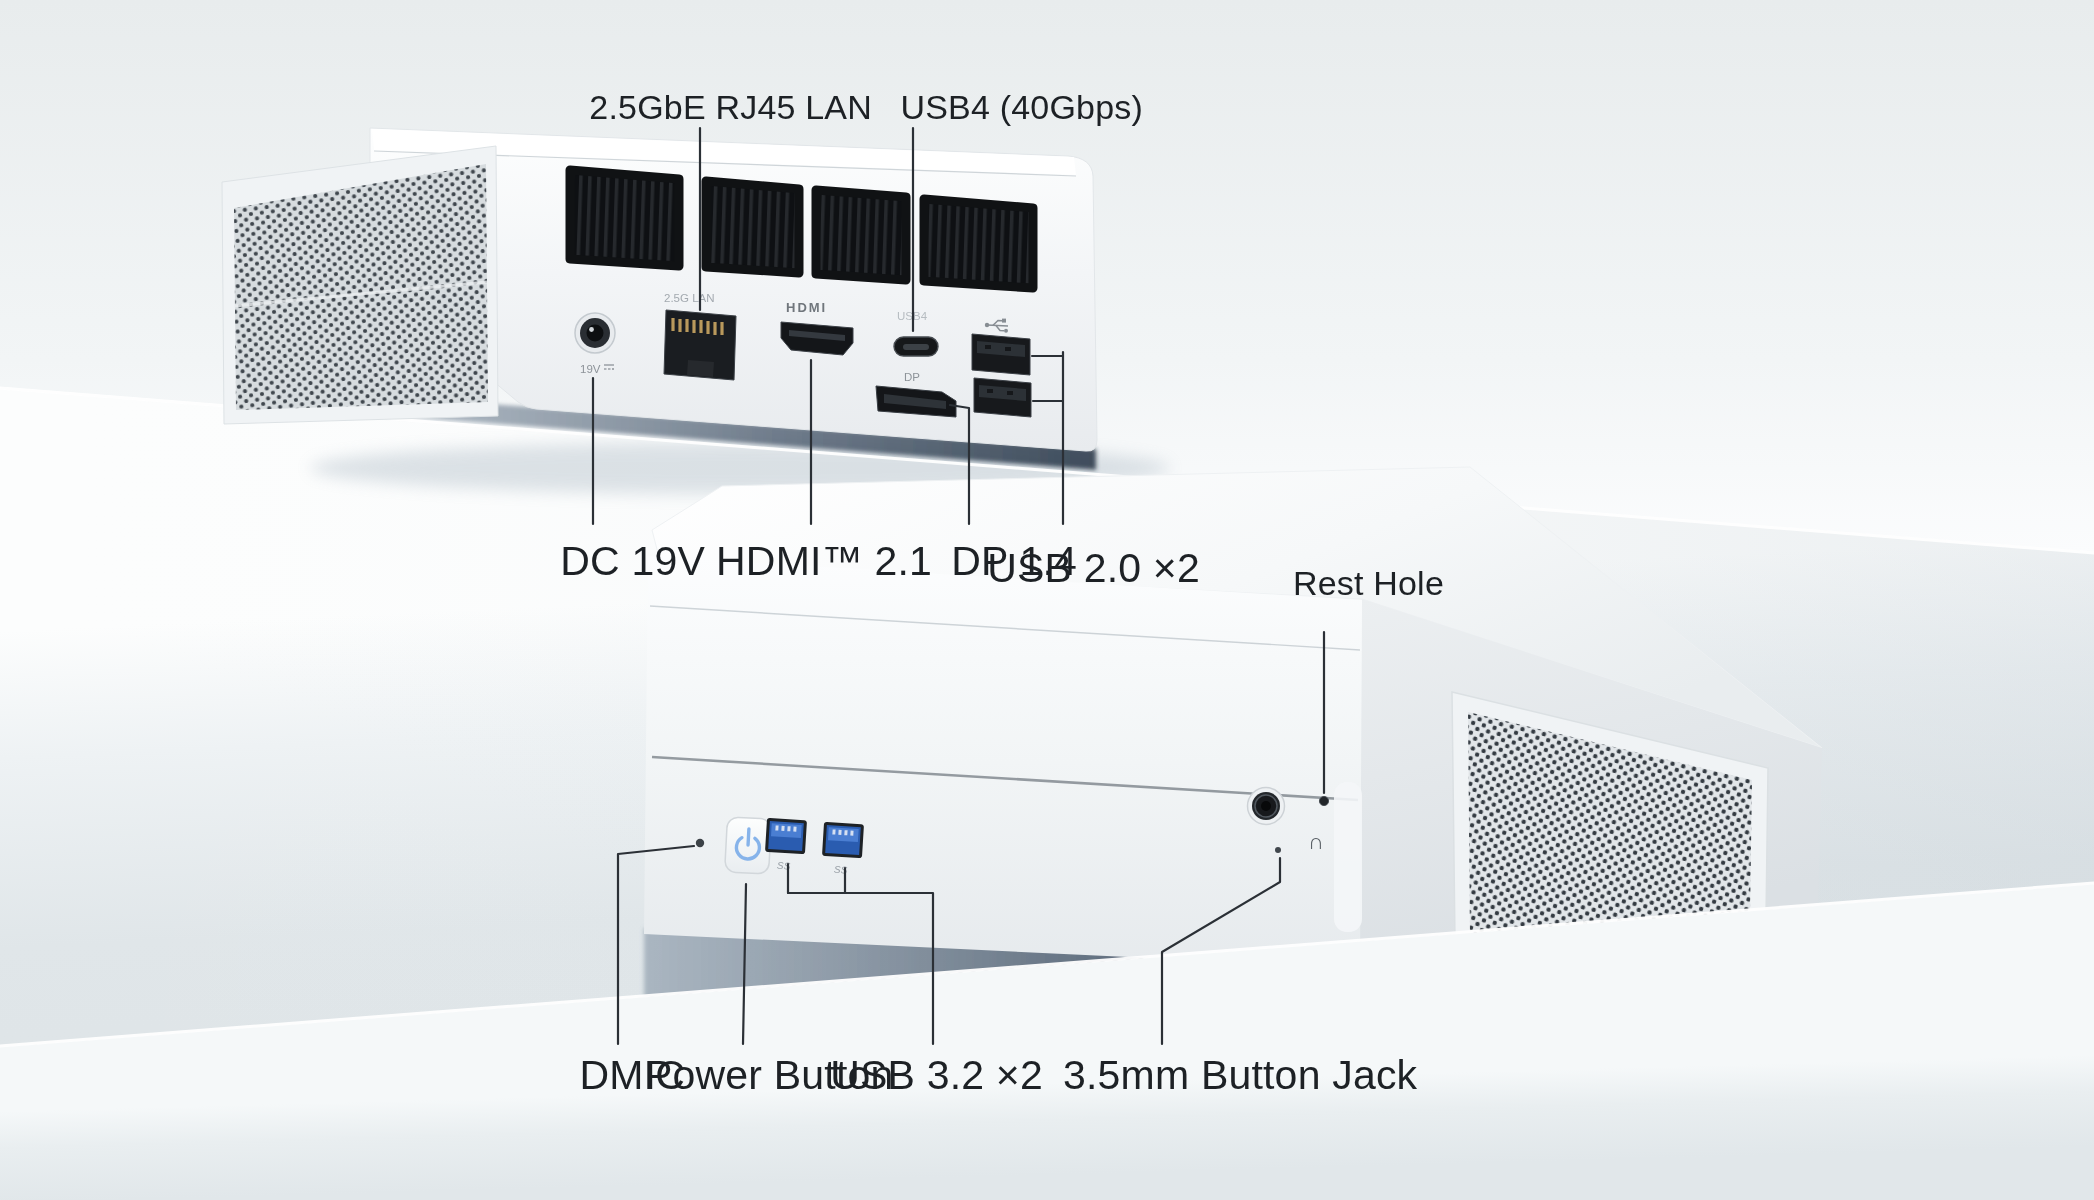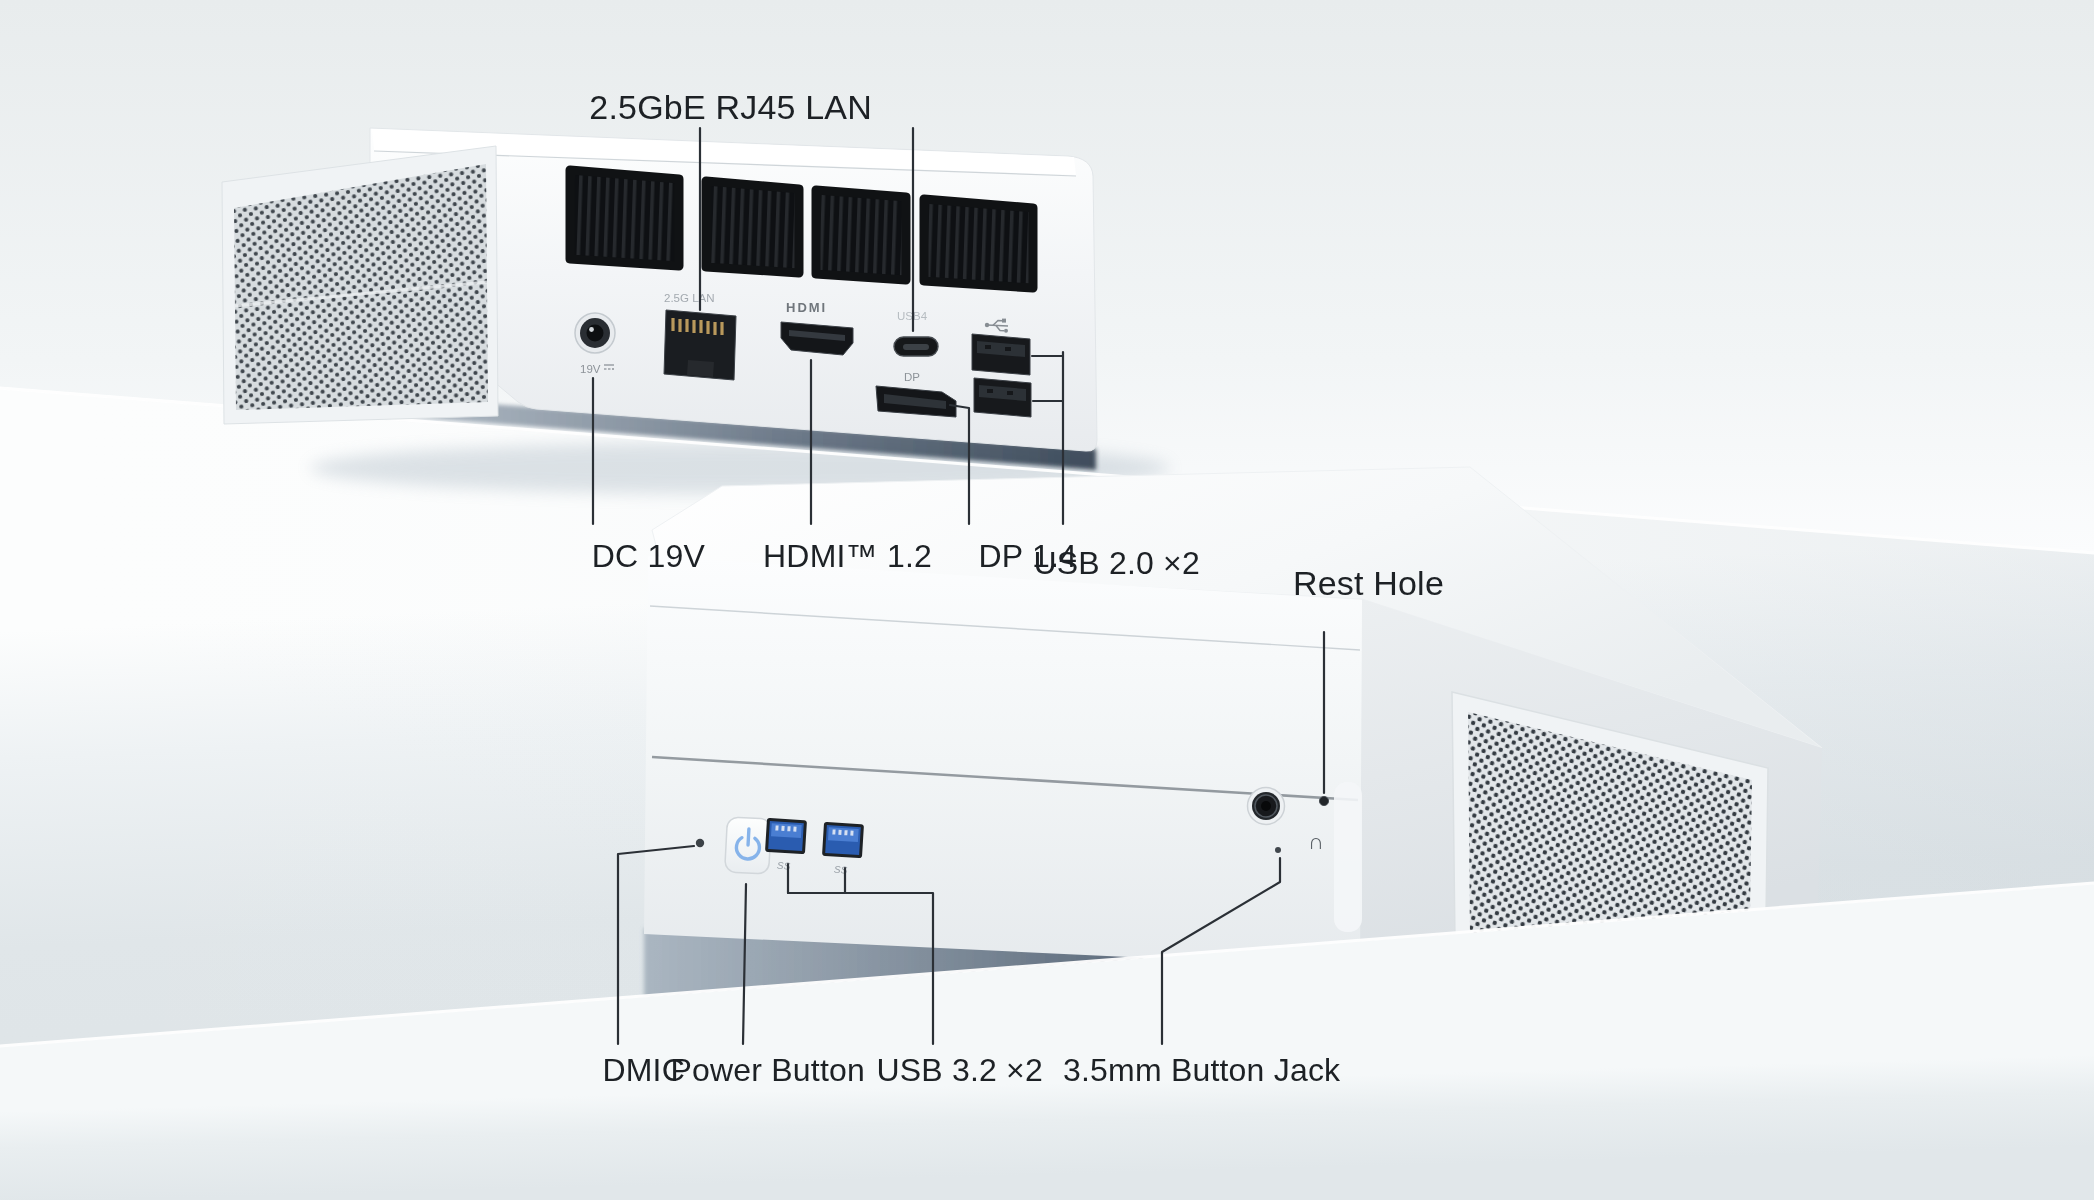--- a/index.html
+++ b/index.html
@@ -1,21 +1,21 @@
 <!DOCTYPE html>
 <html><head>
 <meta charset="utf-8">
 <style>
   html,body{margin:0;padding:0;background:#e9edef;}
   #stage{position:relative;width:2094px;height:1200px;overflow:hidden;
          font-family:"Liberation Sans","DejaVu Sans",sans-serif;}
   #scene-svg{position:absolute;left:0;top:0;width:2094px;height:1200px;display:block;}
   .callout-label{position:absolute;color:#1d2125;font-size:34px;font-weight:400;
                  text-align:right;letter-spacing:.2px;white-space:nowrap;}
-  .callout-label.small-row{font-size:32px;}
+  .callout-label.small-row{font-size:41px;}
 </style>
 </head>
 <body>
 
 <div id="stage">
 
 <svg id="scene-svg" viewBox="0 0 2094 1200" xmlns="http://www.w3.org/2000/svg">
   <defs>
     <linearGradient id="wallGrad" x1="0" y1="0" x2="0" y2="1">
       <stop offset="0" stop-color="#e8eced"></stop>
@@ -283,23 +283,24 @@
     <g>
       <line x1="788" y1="864" x2="788" y2="893"></line>
       <line x1="845" y1="868" x2="845" y2="893"></line>
       <polyline points="788,893 933,893 933,1044"></polyline>
     </g>
     <polyline points="1280,858 1280,882 1162,952 1162,1044"></polyline>
   </g>
 </svg>
 
 <div class="callout-label" style="left:512px;top:88px;width:360px;">2.5GbE RJ45 LAN</div>
+<div class="callout-label" style="left:783px;top:88px;width:360px;">USB4 (40Gbps)</div>
 
 <div class="callout-label small-row" style="left:465px;top:538px;width:240px;">DC 19V</div>
-<div class="callout-label small-row" style="left:692px;top:538px;width:240px;">HDMI™ 1.2</div>
+<div class="callout-label small-row" style="left:692px;top:538px;width:240px;">HDMI™ 2.1</div>
 <div class="callout-label small-row" style="left:897px;top:538px;width:180px;">DP 1.4</div>
 <div class="callout-label small-row" style="left:960px;top:545px;width:240px;">USB 2.0 ×2</div>
 
 <div class="callout-label" style="left:1204px;top:564px;width:240px;">Rest Hole</div>
 
 <div class="callout-label small-row" style="left:505px;top:1052px;width:180px;">DMIC</div>
 <div class="callout-label small-row" style="left:627px;top:1052px;width:220px;margin-left:18px;">Power Button</div>
 <div class="callout-label small-row" style="left:779px;top:1052px;width:220px;padding-left:44px;">USB 3.2 ×2</div>
 <div class="callout-label small-row" style="left:1063px;top:1052px;width:260px;">3.5mm Button Jack</div>
 

